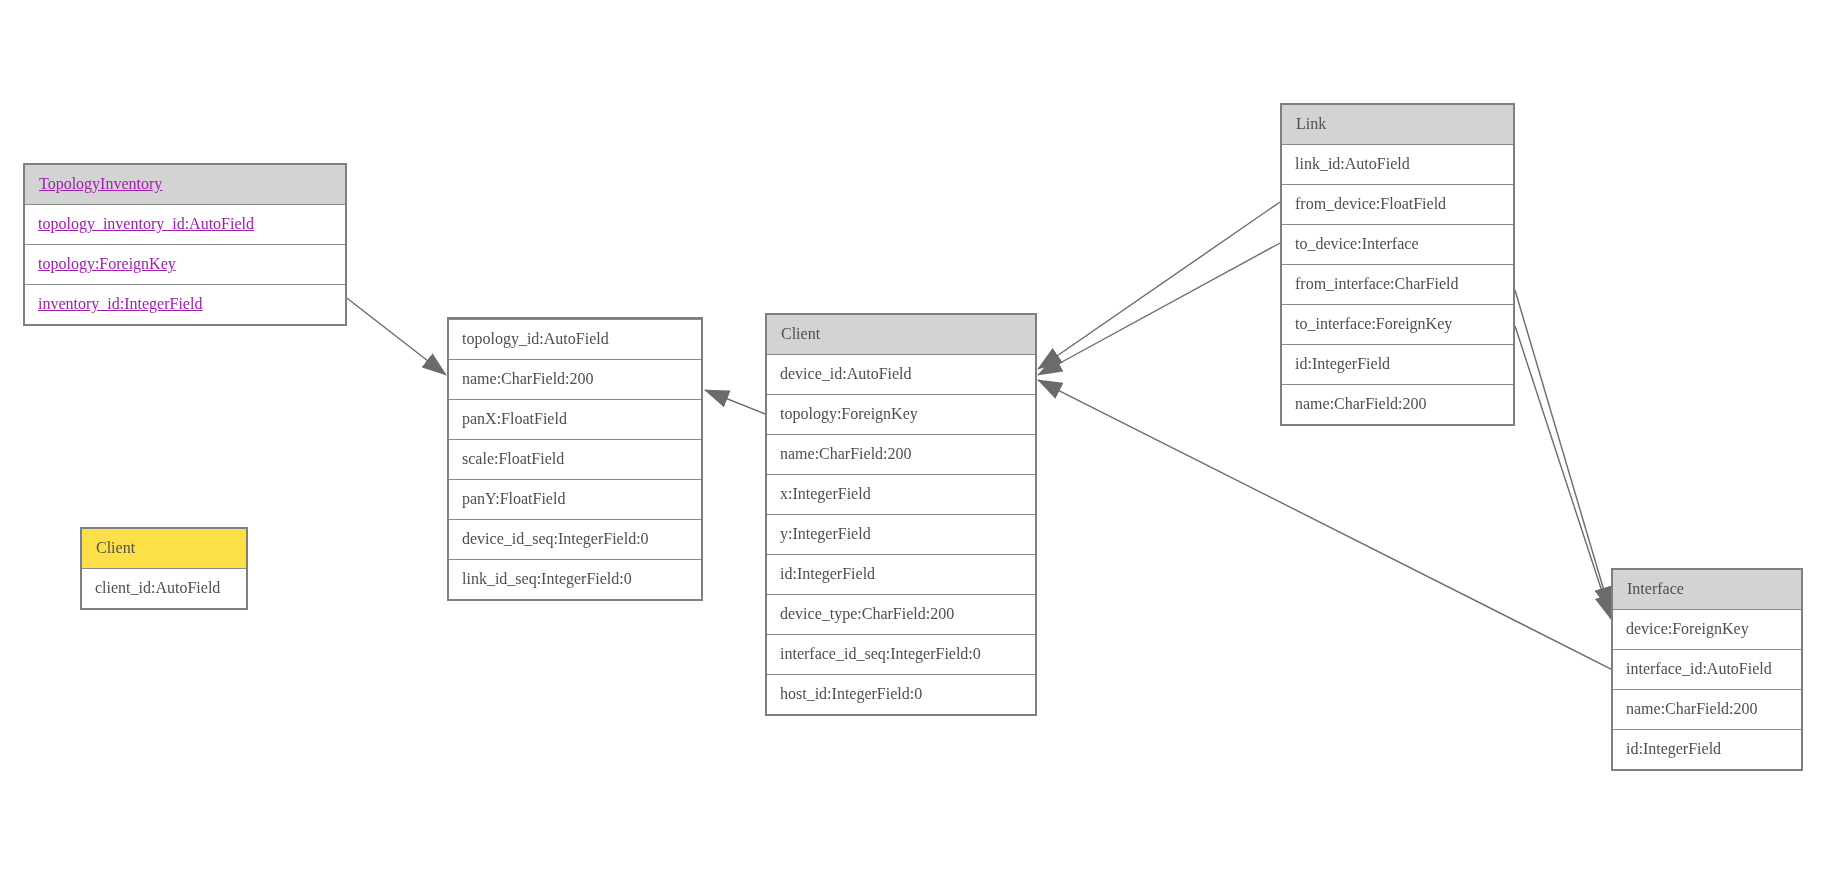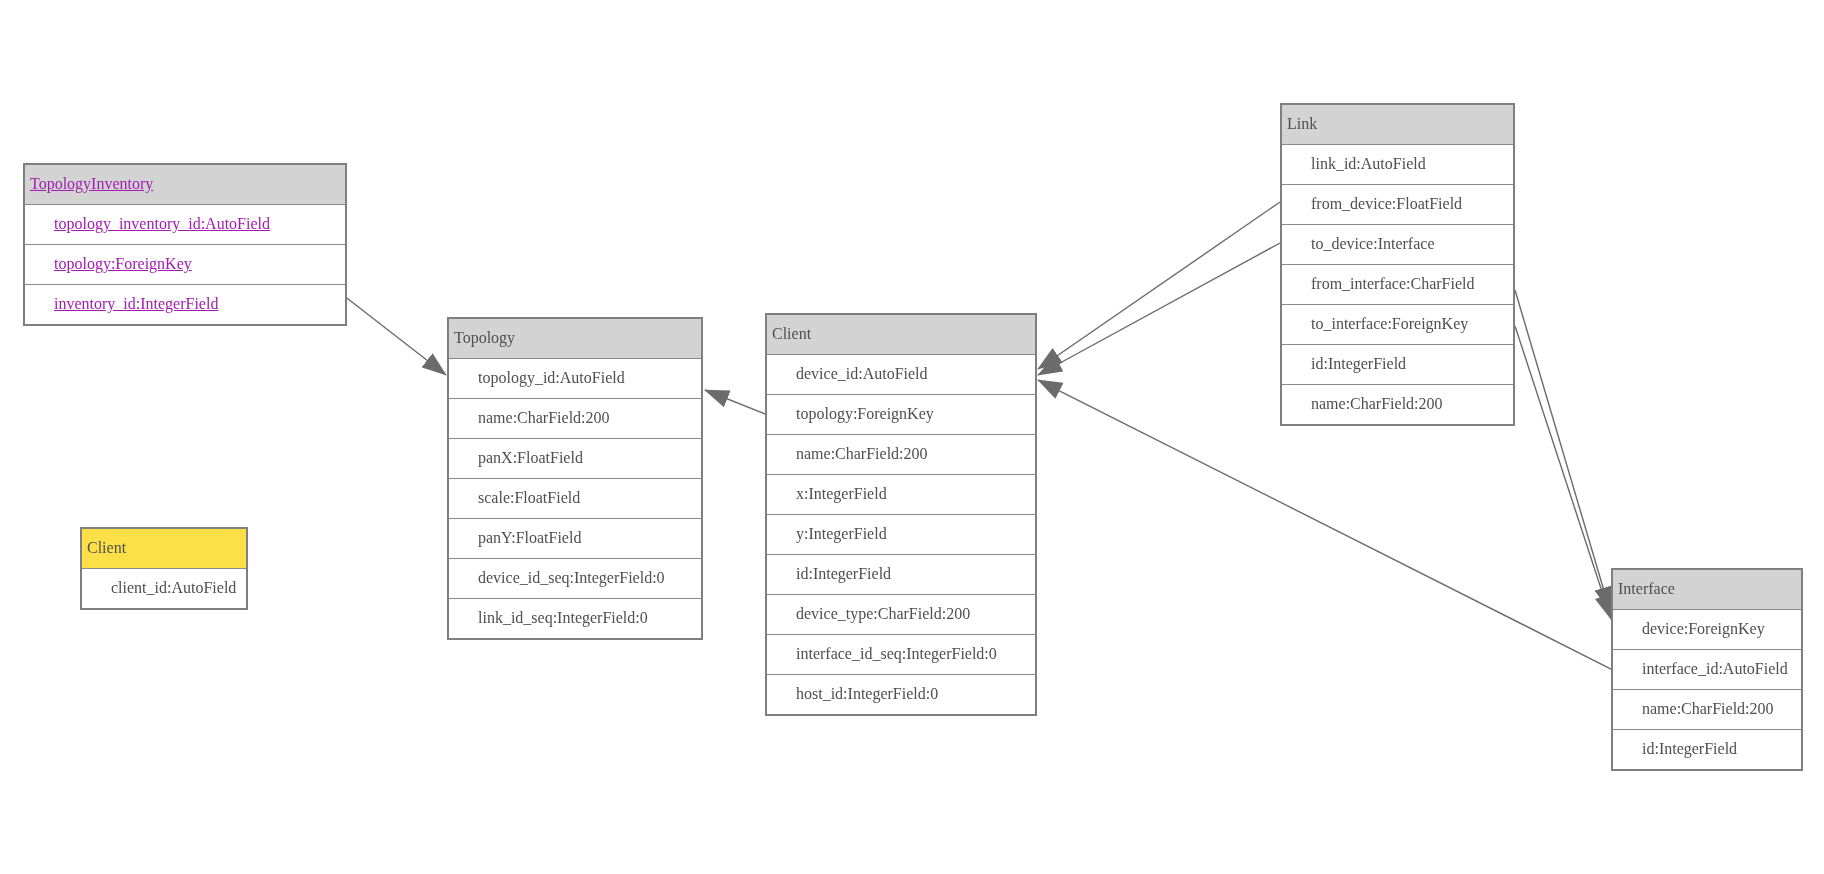--- a/index.html
+++ b/index.html
@@ -24,30 +24,30 @@
     background: #ffffff;
     border: 2px solid #7f7f7f;
     color: #4f4f4f;
     font-size: 16px;
     z-index: 2;
   }
   .entity-header {
     box-sizing: border-box;
     height: 39px;
     line-height: 38px;
-    padding: 0 5px;
+    padding: 0 14px;
     background: #d3d3d3;
     white-space: nowrap;
     overflow: hidden;
   }
   .entity-row {
     box-sizing: border-box;
     height: 40px;
     line-height: 38px;
-    padding: 0 29px;
+    padding: 0 13px;
     border-top: 1px solid #898989;
     background: #ffffff;
     white-space: nowrap;
     overflow: hidden;
   }
   .edge-line {
     stroke: #6b6b6b;
     stroke-width: 1.4;
     fill: none;
   }
@@ -73,21 +73,20 @@
       </g>
   </svg>
   <div id="entities">
       <div class="entity" style="left: 23px; top: 163px; width: 324px; border-color: rgb(127, 127, 127); color: #a21caf; text-decoration: underline;">
         <div class="entity-header" style="background: rgb(211, 211, 211);">TopologyInventory</div>
         <div class="entity-row">topology_inventory_id:AutoField</div>
         <div class="entity-row">topology:ForeignKey</div>
         <div class="entity-row">inventory_id:IntegerField</div>
       </div>
       <div class="entity" style="left: 447px; top: 317px; width: 256px; border-color: rgb(127, 127, 127); color: rgb(79, 79, 79);">
-        <div class="entity-header" style="background: rgb(211, 211, 211);">Topology</div>
         <div class="entity-row">topology_id:AutoField</div>
         <div class="entity-row">name:CharField:200</div>
         <div class="entity-row">panX:FloatField</div>
         <div class="entity-row">scale:FloatField</div>
         <div class="entity-row">panY:FloatField</div>
         <div class="entity-row">device_id_seq:IntegerField:0</div>
         <div class="entity-row">link_id_seq:IntegerField:0</div>
       </div>
       <div class="entity" style="left: 80px; top: 527px; width: 168px; border-color: rgb(127, 127, 127); color: rgb(79, 79, 79);">
         <div class="entity-header" style="background: #fde047;">Client</div>

